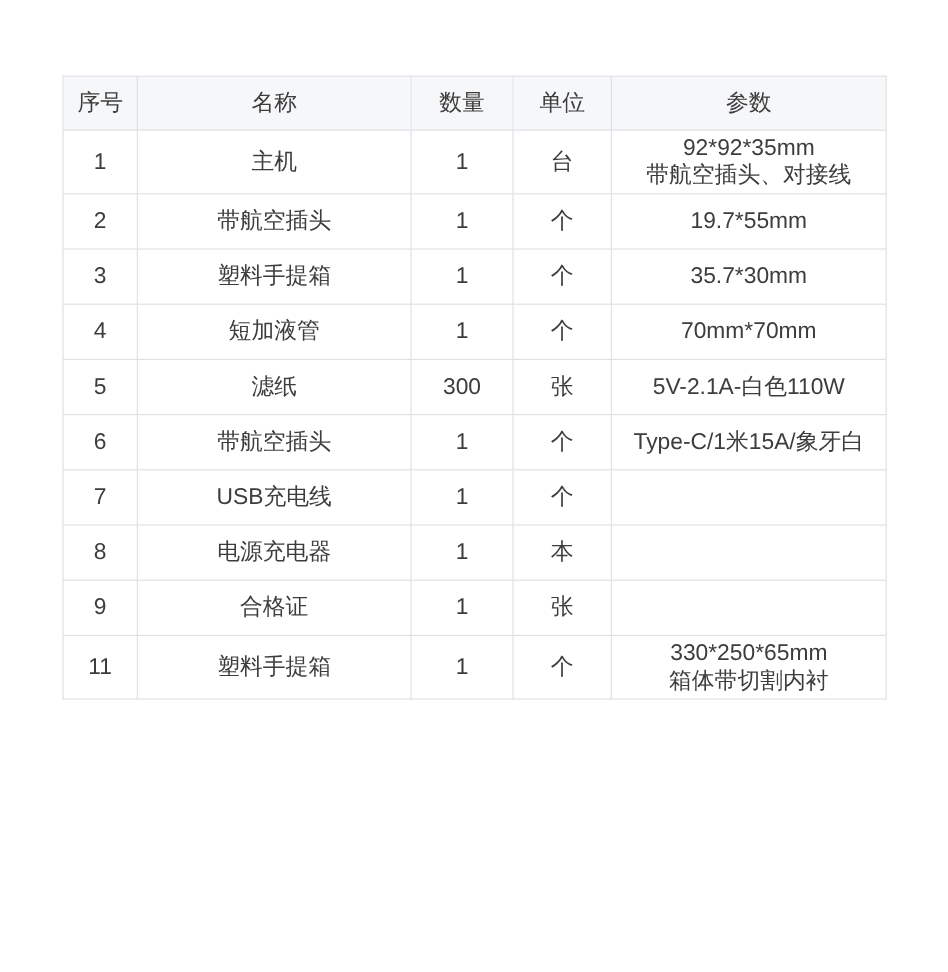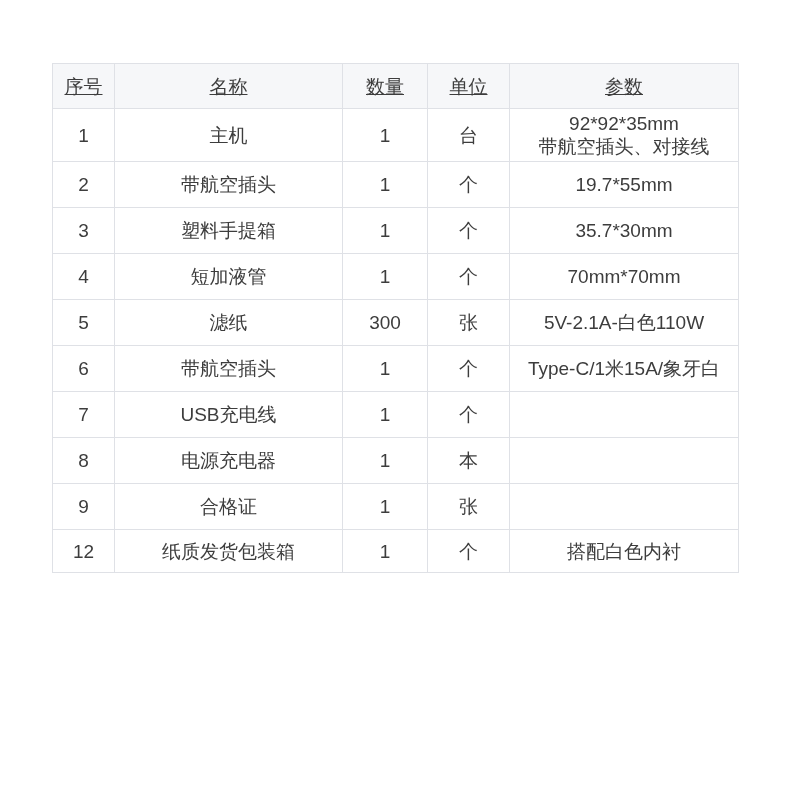--- a/index.html
+++ b/index.html
@@ -34,21 +34,21 @@
   table.spec td{
     border:1px solid var(--border);
     text-align:center;
     vertical-align:middle;
     padding:0 4px;
     white-space:pre-line;
     line-height:23px;
     font-weight:normal;
     overflow:hidden;
   }
-  table.spec thead tr{height:45px;text-decoration:underline;}
+  table.spec thead tr{height:45px;}
   table.spec thead th{background:var(--header-bg);}
   table.spec tbody tr{height:46px;}
   table.spec tbody tr.tall{height:53px;}
   table.spec tbody tr.short{height:43px;}
 </style>
 </head>
 <body>
 
 <div class="stage">
   <table class="spec">
@@ -126,22 +126,23 @@
         <td>本</td>
         <td></td>
       </tr>
       <tr>
         <td>9</td>
         <td>合格证</td>
         <td>1</td>
         <td>张</td>
         <td></td>
       </tr>
-      <tr class="short">
-        <td>12</td>
-        <td>纸质发货包装箱</td>
+      <tr class="tall">
+        <td>11</td>
+        <td>塑料手提箱</td>
         <td>1</td>
         <td>个</td>
-        <td>搭配白色内衬</td>
+        <td>330*250*65mm
+箱体带切割内衬</td>
       </tr>
     </tbody>
   </table>
 </div>
 
 </body></html>

